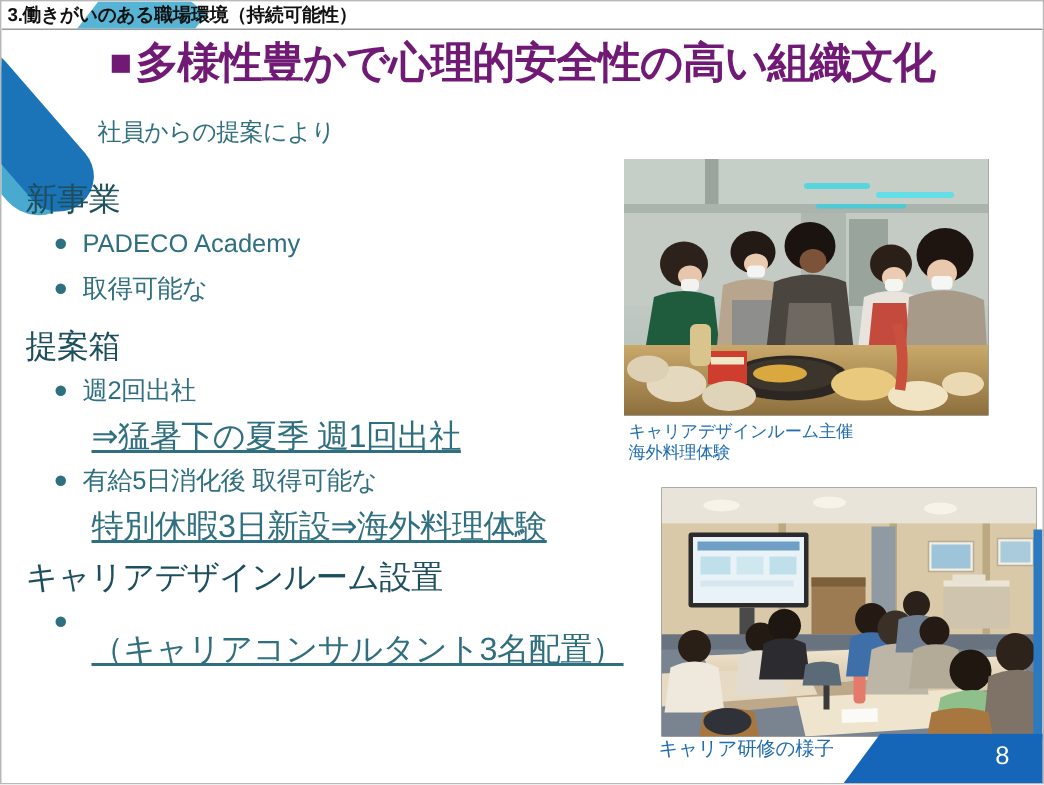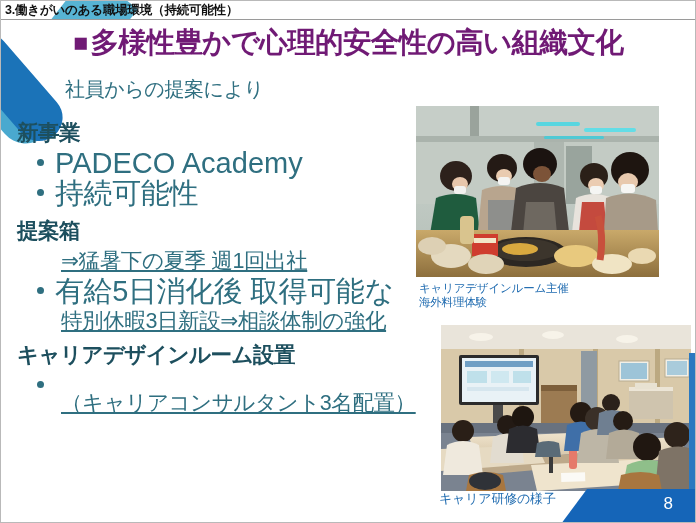--- a/index.html
+++ b/index.html
@@ -88,59 +88,59 @@
   .title .sq{
     font-size:25px;
     vertical-align:1px;
     margin-right:3px;
   }
 
   
   .subtitle{
     position:absolute;
     left:64px; top:73px;
-    font-size:20px;
+    font-size:16px;
     color:#2f6f80;
     letter-spacing:-0.4px;
     white-space:nowrap;
     z-index:5;
     line-height:30px;
   }
 
   
   .body-block{
     position:absolute;
     left:0; top:118px;
     width:440px;
     z-index:5;
   }
   .sec-head{
     font-size:21.5px;
-    font-weight:bold;
+    font-weight:normal;
     color:#1d4f5e;
     letter-spacing:-0.5px;
     margin:0 0 1px 16px;
     line-height:28px;
     white-space:nowrap;
   }
   .bullet-row{
     display:flex;
     align-items:flex-start;
     margin:0 0 0 36px;
     line-height:30px;
   }
   .bullet-dot{
     flex:0 0 auto;
     width:7px; height:7px;
     border-radius:50%;
     background:#2f6f80;
     margin:11px 11px 0 0;
   }
   .bullet-text{
-    font-size:29px;
+    font-size:17px;
     color:#2f6f80;
     letter-spacing:-0.4px;
     white-space:nowrap;
     line-height:30px;
   }
   .bullet-text.latin{
     letter-spacing:0px;
   }
   .cont-line{
     font-size:21.5px;
@@ -242,32 +242,36 @@
 
   <div class="body-block">
 
     <div class="sec-head">新事業</div>
     <div class="bullet-row">
       <span class="bullet-dot"></span>
       <span class="bullet-text latin">PADECO Academy</span>
     </div>
     <div class="bullet-row">
       <span class="bullet-dot"></span>
-      <span class="bullet-text">持続可能性</span>
+      <span class="bullet-text">取得可能な</span>
     </div>
 
     <div class="gap-sm"></div>
 
     <div class="sec-head">提案箱</div>
+    <div class="bullet-row">
+      <span class="bullet-dot"></span>
+      <span class="bullet-text">週2回出社</span>
+    </div>
     <div class="cont-line">⇒猛暑下の夏季 週1回出社</div>
     <div class="bullet-row">
       <span class="bullet-dot"></span>
       <span class="bullet-text">有給5日消化後 取得可能な</span>
     </div>
-    <div class="cont-line">特別休暇3日新設⇒相談体制の強化</div>
+    <div class="cont-line">特別休暇3日新設⇒海外料理体験</div>
 
     <div class="gap-xs"></div>
 
     <div class="sec-head">キャリアデザインルーム設置</div>
     <div class="bullet-row">
       <span class="bullet-dot"></span>
     </div>
     <div class="cont-line">（キャリアコンサルタント3名配置）</div>
   </div>
 

